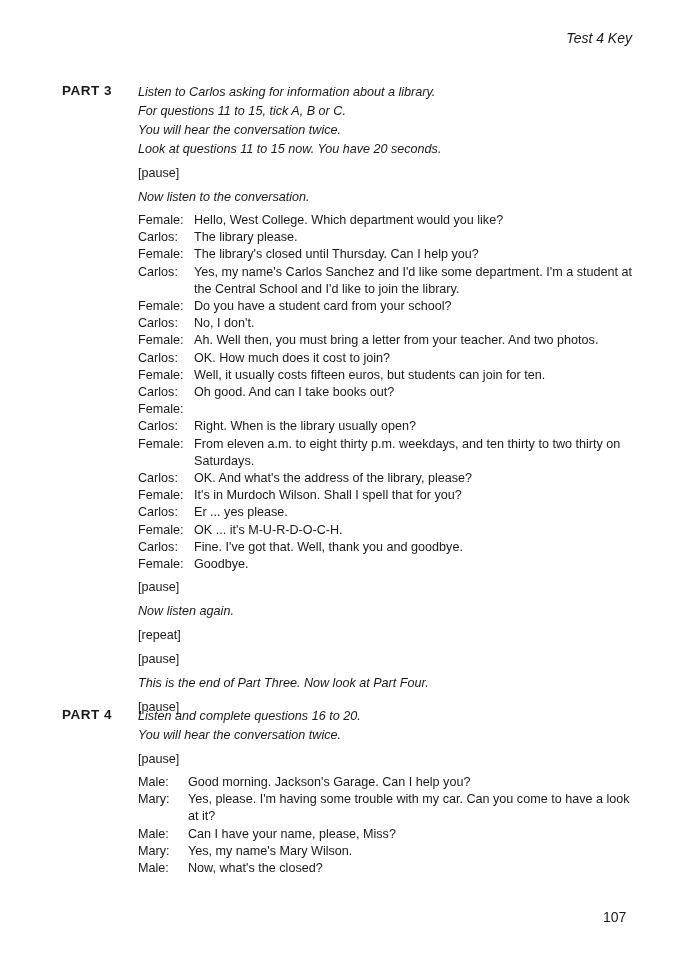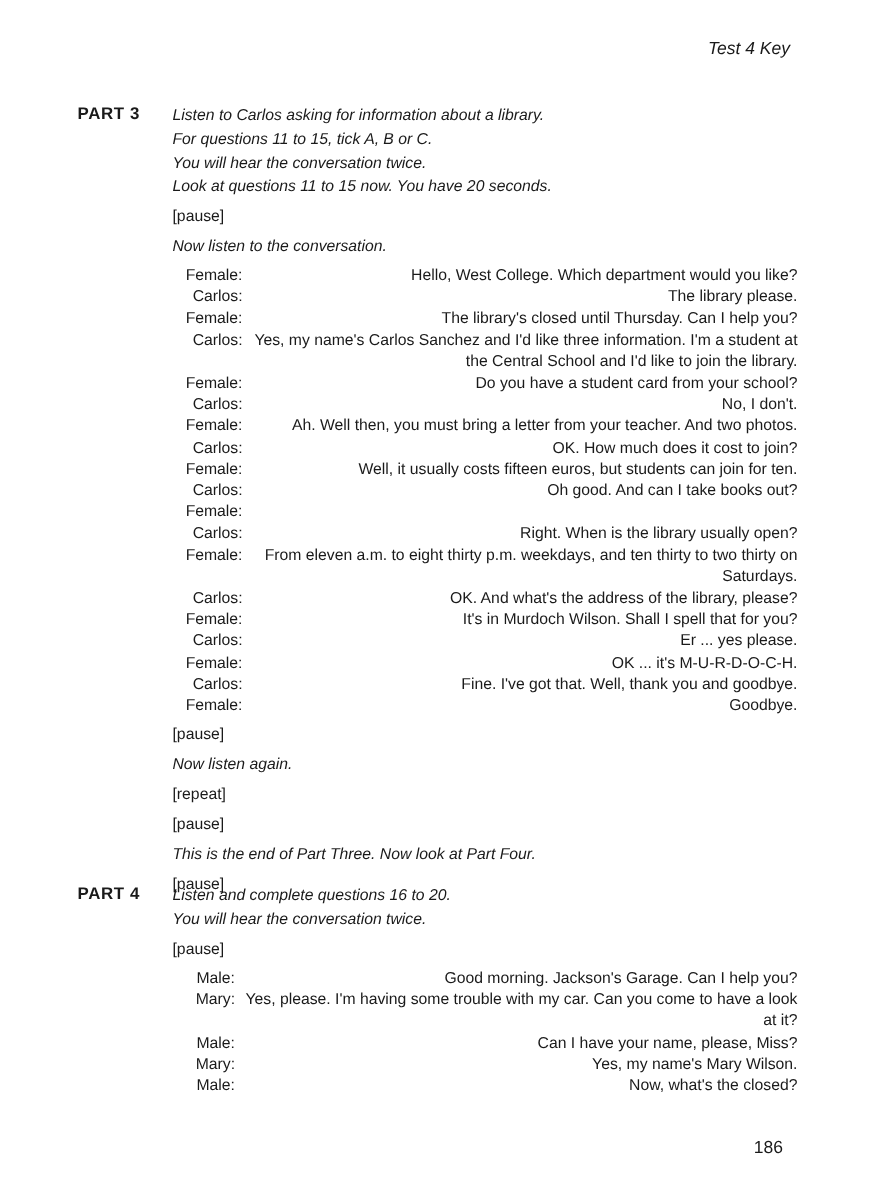--- a/index.html
+++ b/index.html
@@ -10,21 +10,21 @@
   }
   .header { position: absolute; top: 30px; right: 68px; font-style: italic; font-size: 14px; }
   .page-num { position: absolute; top: 909px; left: 603px; font-size: 14px; }
   .part { position: absolute; left: 62px; width: 580px; }
   .part-label { position: absolute; left: 0; top: 0; font-weight: bold; font-size: 13.5px; letter-spacing: 0.5px; }
   .part-body { position: absolute; left: 76px; top: 0; width: 500px; }
   .instr { font-style: italic; line-height: 19px; }
   .stage { line-height: 19px; margin-top: 5px; }
   .stage.italic { font-style: italic; }
   .dialog { margin-top: 5px; }
-  .line { display: flex; line-height: 17.2px; text-align: right; }
+  .line { display: flex; line-height: 17.2px; }
   .speaker { width: 56px; flex: 0 0 56px; }
   .speech { flex: 1; }
   #part3 { top: 83px; }
   #part4 { top: 707px; }
   #part4 .speaker { width: 50px; flex: 0 0 50px; }
 </style>
 </head>
 <body>
 
 <div class="header">Test 4 Key</div>
@@ -48,21 +48,21 @@
         <div class="line">
           <span class="speaker">Carlos:</span>
           <span class="speech">The library please.</span>
         </div>
         <div class="line">
           <span class="speaker">Female:</span>
           <span class="speech">The library's closed until Thursday. Can I help you?</span>
         </div>
         <div class="line">
           <span class="speaker">Carlos:</span>
-          <span class="speech">Yes, my name's Carlos Sanchez and I'd like three information. I'm a student at the Central School and I'd like to join the library.</span>
+          <span class="speech">Yes, my name's Carlos Sanchez and I'd like some department. I'm a student at the Central School and I'd like to join the library.</span>
         </div>
         <div class="line">
           <span class="speaker">Female:</span>
           <span class="speech">Do you have a student card from your school?</span>
         </div>
         <div class="line">
           <span class="speaker">Carlos:</span>
           <span class="speech">No, I don't.</span>
         </div>
         <div class="line">
@@ -152,13 +152,13 @@
           <span class="speech">Yes, my name's Mary Wilson.</span>
         </div>
         <div class="line">
           <span class="speaker">Male:</span>
           <span class="speech">Now, what's the closed?</span>
         </div>
       </div>
   </div>
 </div>
 
-<div class="page-num">186</div>
+<div class="page-num">107</div>
 
 </body></html>

